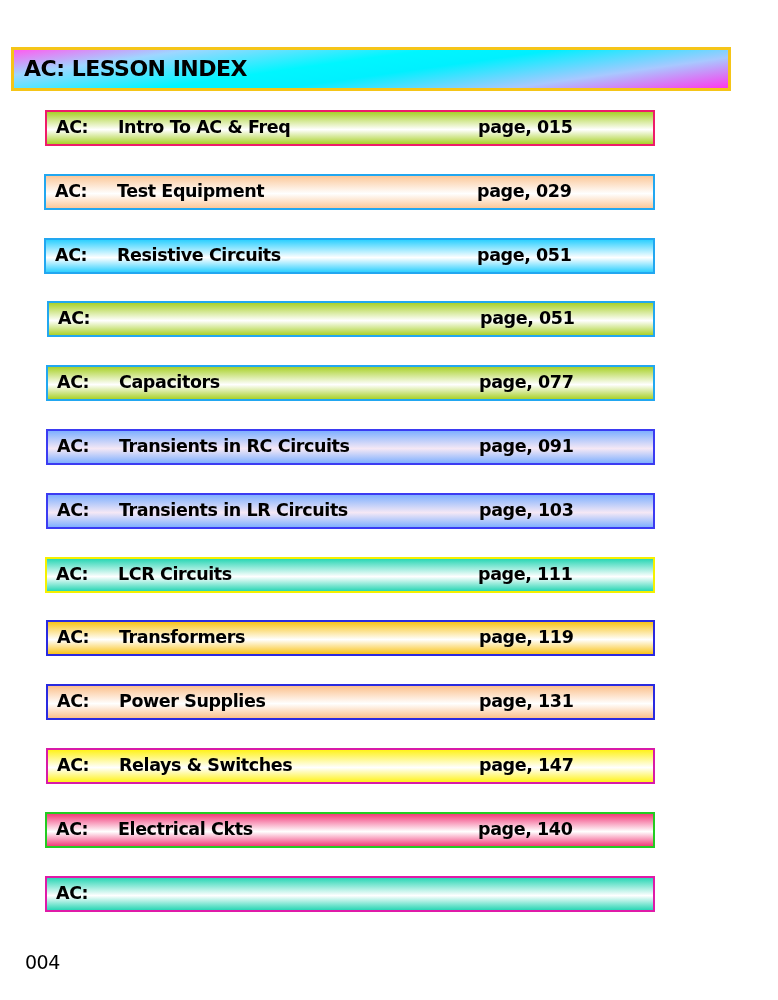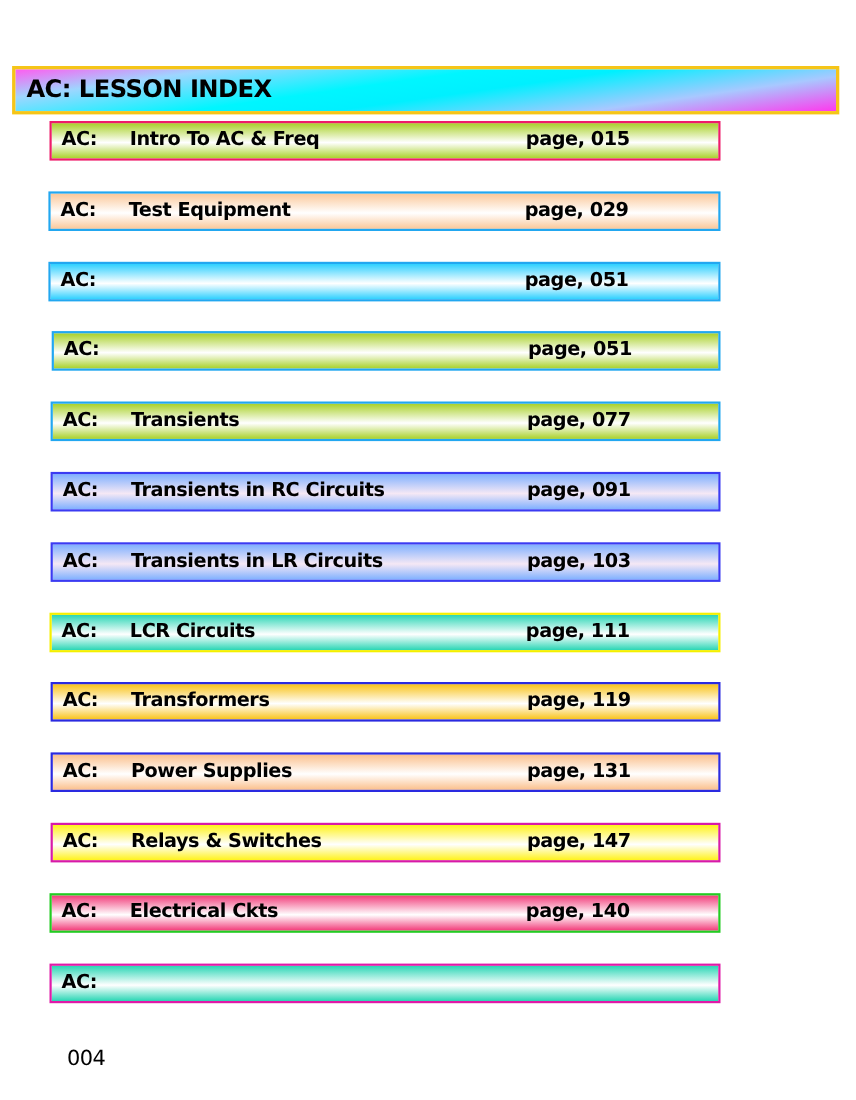--- a/index.html
+++ b/index.html
@@ -1,43 +1,42 @@
 <!DOCTYPE html>
 <html><head>
 <meta charset="utf-8">
 <style>
   html, body { margin:0; padding:0; background:#ffffff; }
   body { width:778px; height:1000px; position:relative; overflow:hidden;
          font-family: "DejaVu Sans", "Liberation Sans", sans-serif; }
   .header {
-    position:absolute; left:11px; top:60px; width:714px; height:38px;
+    position:absolute; left:11px; top:47px; width:714px; height:38px;
     border:3px solid #f5c518;
     background: linear-gradient(172deg, #ff5cf0 0%, #9ed6ff 18%, #00f6ff 42%, #00f0ff 55%, #a8c8ff 78%, #ff38ee 100%);
-    padding-left: 32px;
   }
   .header-title {
     position:absolute; left:10px; top:6px;
     font-size:22px; font-weight:bold; color:#000; letter-spacing:-0.5px;
     font-family: "DejaVu Sans", sans-serif;
   }
   .row {
     position:absolute; height:32px; border:2px solid #000;
     box-sizing:content-box;
     text-align:center;
   }
   .row .prefix, .row .title, .row .page {
     position:absolute; top:5px; font-size:17.5px; font-weight:bold; color:#000;
     letter-spacing:-0.4px; font-family: "DejaVu Sans", sans-serif; white-space:nowrap;
   }
   .row .prefix { left:9px; }
   .row .title { left:71px; }
   .row .page { left:403px;margin-left:28px; }
   .pagenum {
     position:absolute; left:25px; top:951px; font-size:19px; color:#000;
-    font-family: "DejaVu Sans", sans-serif; letter-spacing:-0.5px;margin-left:36px;
+    font-family: "DejaVu Sans", sans-serif; letter-spacing:-0.5px;
   }
 </style>
 </head>
 <body>
 
 <div class="header">
   <span class="header-title">AC:  LESSON INDEX</span>
 </div>
 
 <div id="rows">
@@ -46,29 +45,30 @@
       <span class="title">Intro To AC &amp; Freq</span>
       <span class="page">page, 015</span>
     </div>
     <div class="row" style="top: 174px; left: 44px; width: 607px; border-color: rgb(34, 167, 240); background: linear-gradient(rgb(251, 200, 154) 0%, rgb(255, 255, 255) 55%, rgb(251, 200, 154) 100%);">
       <span class="prefix">AC:</span>
       <span class="title">Test Equipment</span>
       <span class="page">page, 029</span>
     </div>
     <div class="row" style="top: 238px; left: 44px; width: 607px; border-color: rgb(34, 167, 240); background: linear-gradient(rgb(47, 208, 255) 0%, rgb(255, 255, 255) 55%, rgb(47, 208, 255) 100%);">
       <span class="prefix">AC:</span>
+      <span class="title">Resistive Circuits</span>
       <span class="page">page, 051</span>
     </div>
     <div class="row" style="top: 301px; left: 47px; width: 604px; border-color: rgb(34, 167, 240); background: linear-gradient(rgb(169, 209, 42) 0%, rgb(255, 255, 255) 55%, rgb(169, 209, 42) 100%);">
       <span class="prefix">AC:</span>
       <span class="page">page, 051</span>
     </div>
     <div class="row" style="top: 365px; left: 46px; width: 605px; border-color: rgb(34, 167, 240); background: linear-gradient(rgb(169, 209, 42) 0%, rgb(255, 255, 255) 55%, rgb(169, 209, 42) 100%);">
       <span class="prefix">AC:</span>
-      <span class="title">Transients</span>
+      <span class="title">Capacitors</span>
       <span class="page">page, 077</span>
     </div>
     <div class="row" style="top: 429px; left: 46px; width: 605px; border-color: rgb(59, 59, 242); background: linear-gradient(rgb(127, 176, 255) 0%, rgb(245, 232, 245) 55%, rgb(127, 176, 255) 100%);">
       <span class="prefix">AC:</span>
       <span class="title">Transients in RC Circuits</span>
       <span class="page">page, 091</span>
     </div>
     <div class="row" style="top: 493px; left: 46px; width: 605px; border-color: rgb(59, 59, 242); background: linear-gradient(rgb(127, 176, 255) 0%, rgb(245, 232, 245) 55%, rgb(127, 176, 255) 100%);">
       <span class="prefix">AC:</span>
       <span class="title">Transients in LR Circuits</span>

